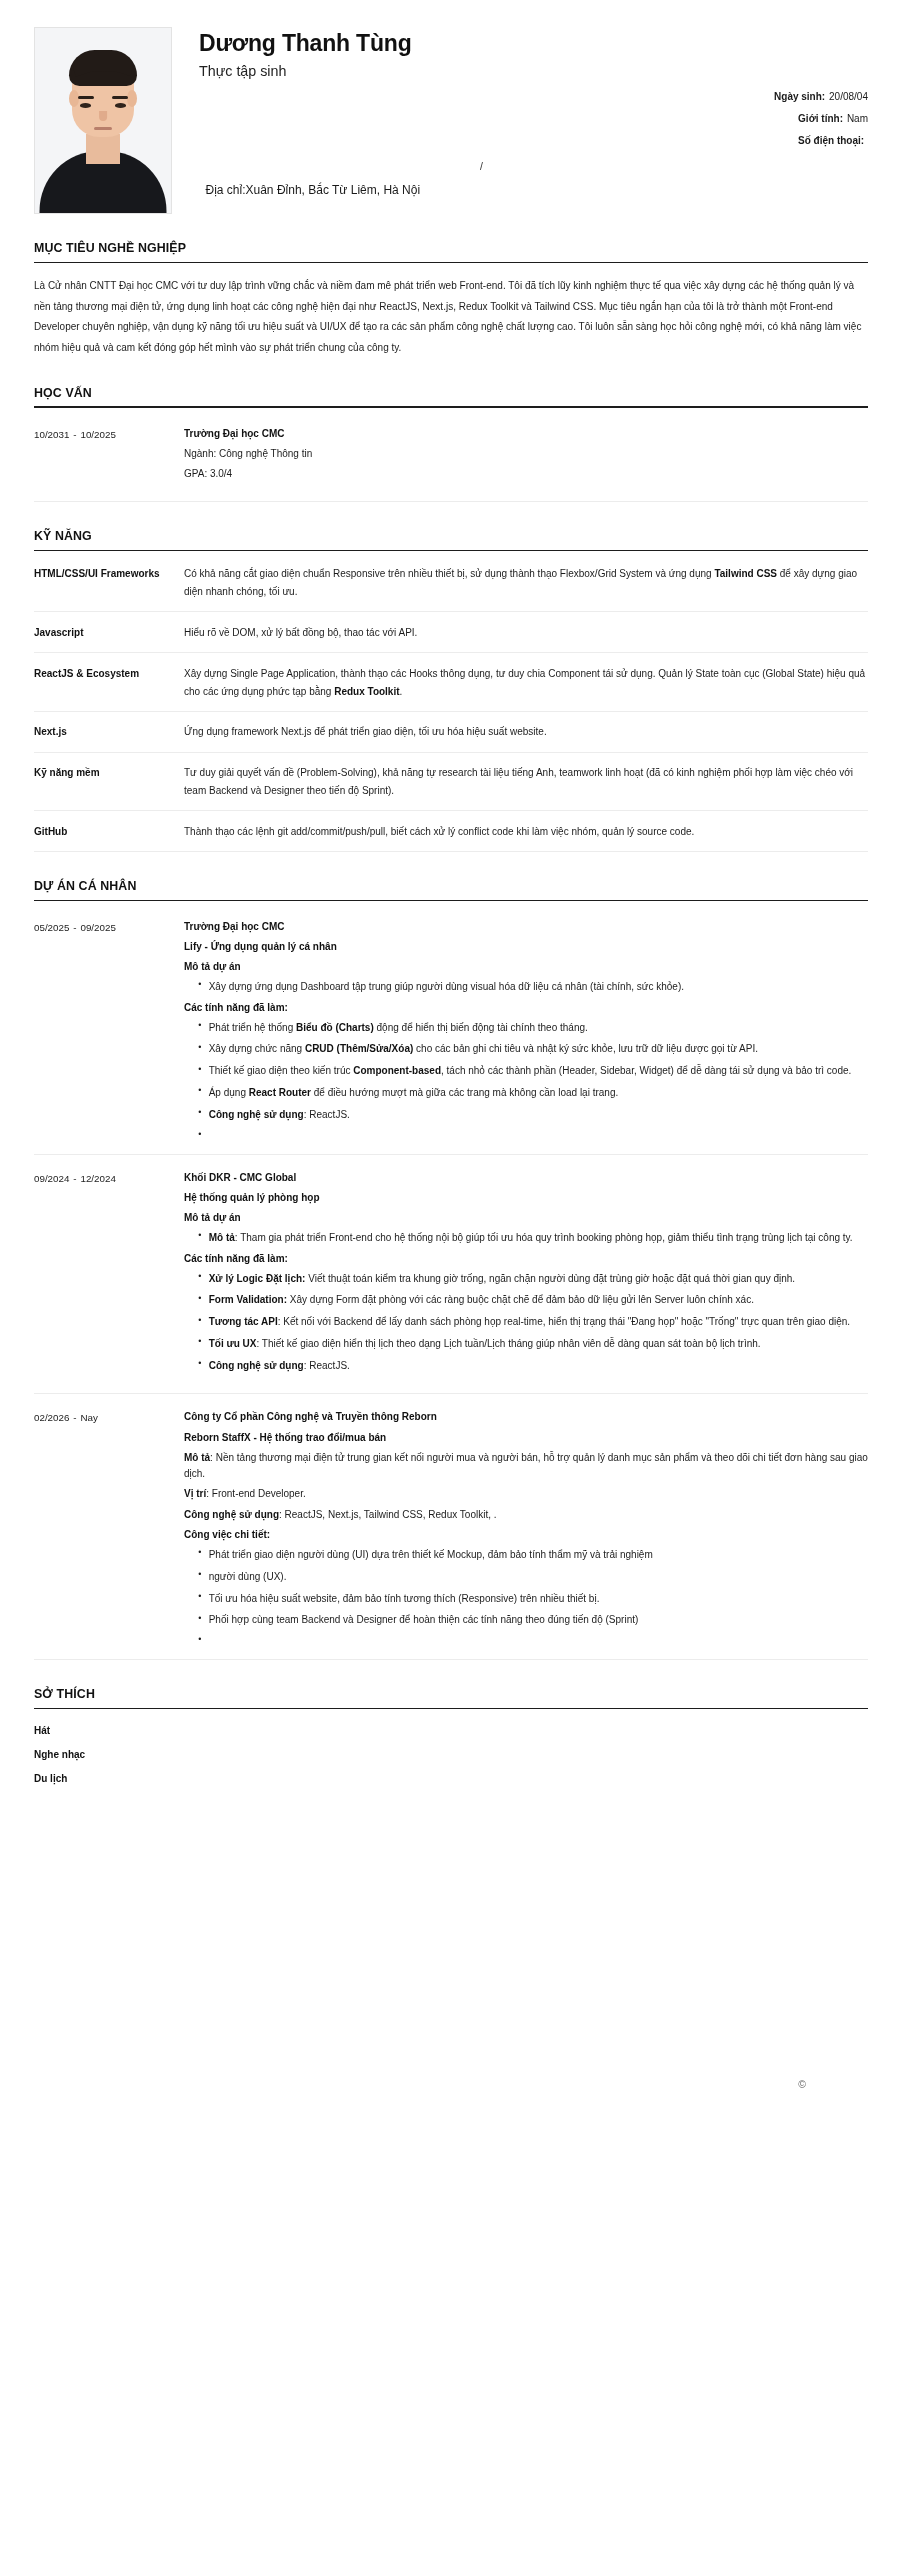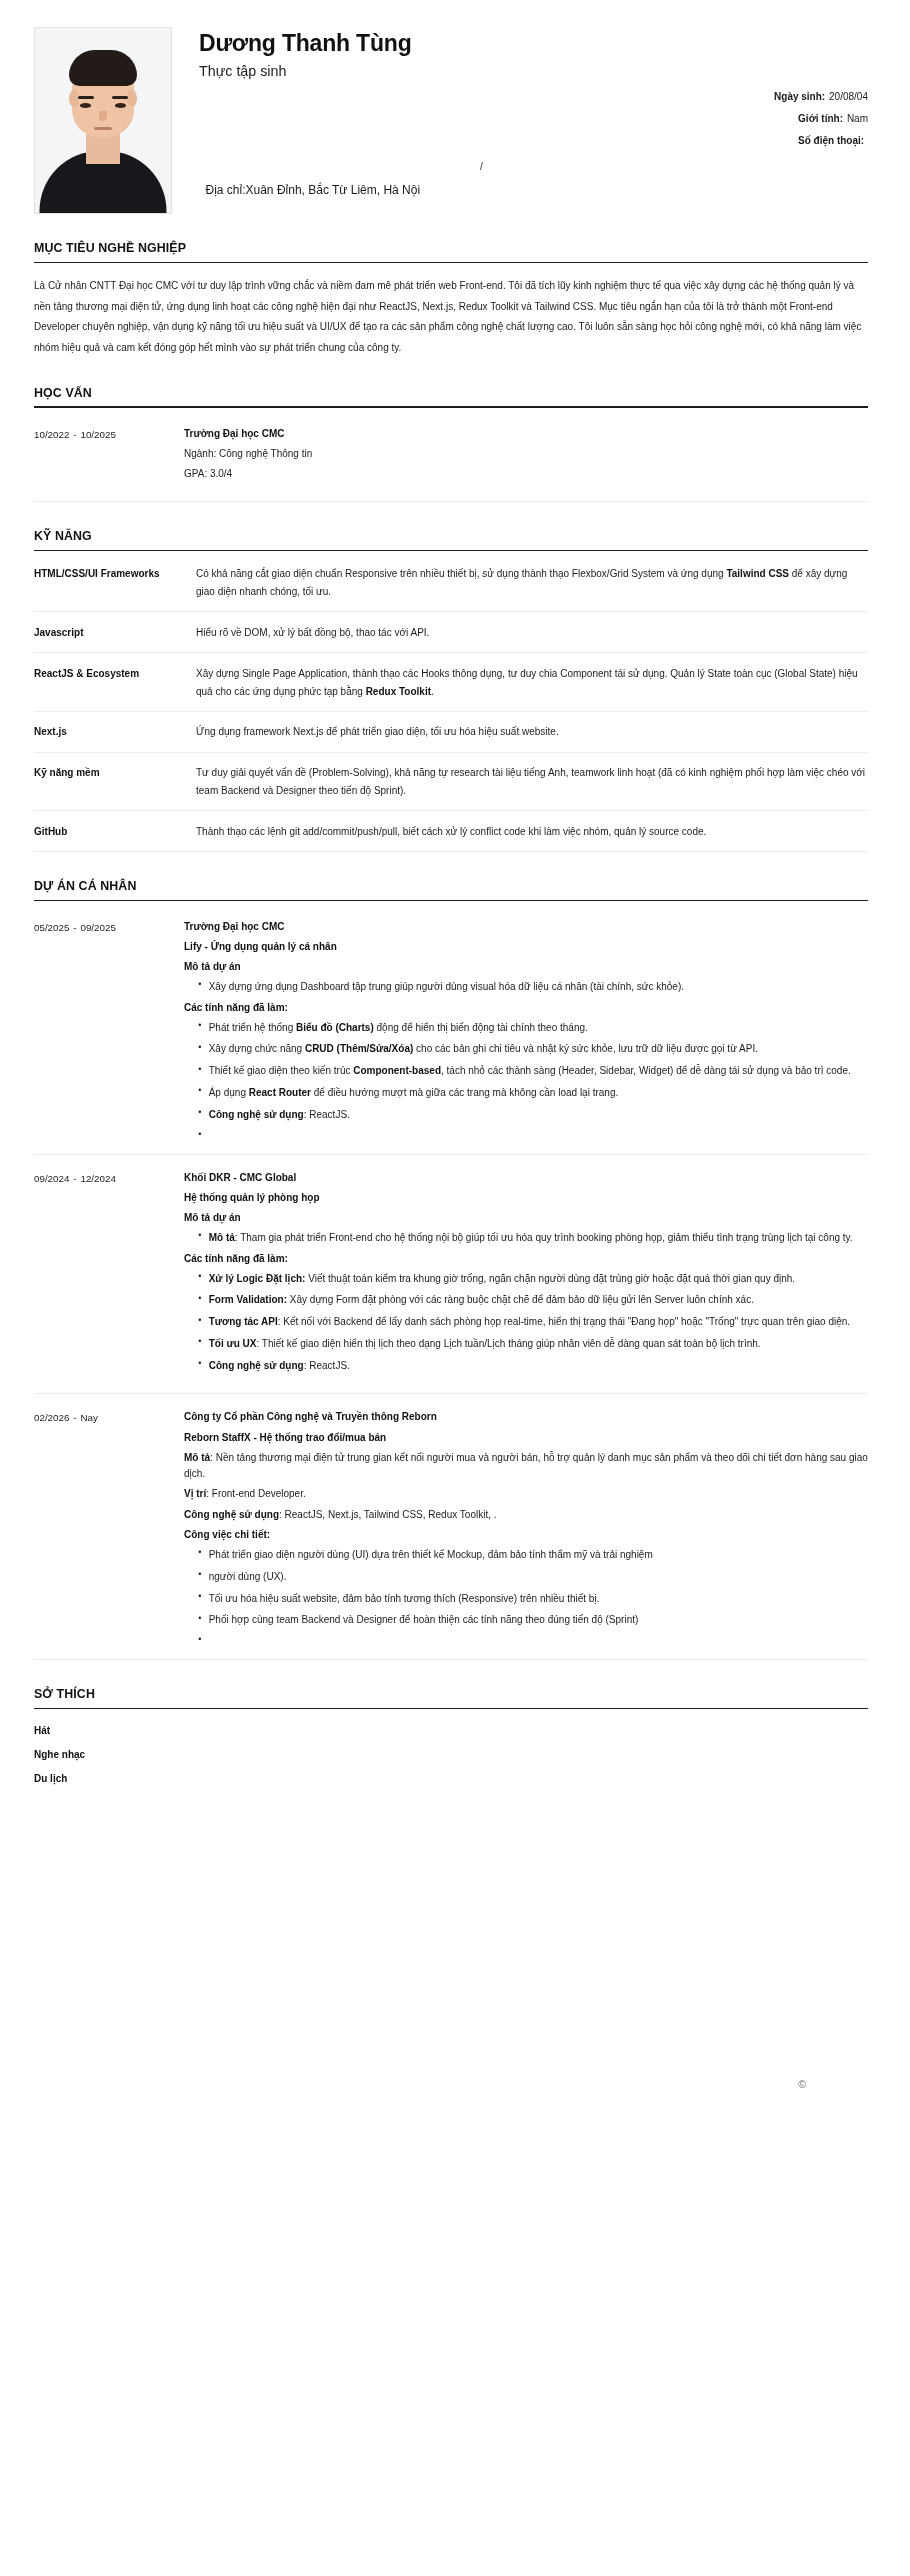--- a/index.html
+++ b/index.html
@@ -253,21 +253,20 @@
   }
   ul.bullets > li.empty { min-height: 7.8px; margin-bottom: 1.3px; }
   .b { font-weight: 700; color: #111; }
 
   
   .skill-row {
     display: flex;
     align-items: flex-start;
     padding: 11.7px 0 10.4px 0;
     border-bottom: 0.7px solid #ececec;
-    gap: 12px;
   }
   .skill-name {
     flex: 0 0 150px;
     width: 150px;
     font-weight: 700;
     font-size: 10px;
     line-height: 1.72;
     color: #111;
     padding-right: 7.8px;
   }
@@ -350,21 +349,21 @@
     <div class="section-title">MỤC TIÊU NGHỀ NGHIỆP</div>
     <div class="rule"></div>
     <p class="objective-text">Là Cử nhân CNTT Đại học CMC với tư duy lập trình vững chắc và niềm đam mê phát triển web Front-end. Tôi đã tích lũy kinh nghiệm thực tế qua việc xây dựng các hệ thống quản lý và nền tảng thương mại điện tử, ứng dụng linh hoạt các công nghệ hiện đại như ReactJS, Next.js, Redux Toolkit và Tailwind CSS. Mục tiêu ngắn hạn của tôi là trở thành một Front-end Developer chuyên nghiệp, vận dụng kỹ năng tối ưu hiệu suất và UI/UX để tạo ra các sản phẩm công nghệ chất lượng cao. Tôi luôn sẵn sàng học hỏi công nghệ mới, có khả năng làm việc nhóm hiệu quả và cam kết đóng góp hết mình vào sự phát triển chung của công ty.</p>
   </div>
 
   <div class="section">
     <div class="section-title">HỌC VẤN</div>
     <div class="rule"></div>
     <div id="education-entries">
         <div class="entry">
-          <div class="entry-date"><span>10/2022</span><span class="sep">-</span><span>10/2025</span></div>
+          <div class="entry-date"><span>10/2031</span><span class="sep">-</span><span>10/2025</span></div>
           <div class="entry-body">
             <div class="entry-org">Trường Đại học CMC</div>
             <div class="entry-line">Ngành: Công nghệ Thông tin</div>
             <div class="entry-line">GPA: 3.0/4</div>
           </div>
         </div>
       </div>
   </div>
 
   <div class="section">
@@ -408,21 +407,21 @@
             <div class="entry-org">Trường Đại học CMC</div>
             <div class="entry-sub">Lify - Ứng dụng quản lý cá nhân</div>
             <div class="entry-desc-head">Mô tả dự án</div>
             <ul class="bullets">
               <li><span>Xây dựng ứng dụng Dashboard tập trung giúp người dùng visual hóa dữ liệu cá nhân (tài chính, sức khỏe).</span></li>
             </ul>
             <div class="entry-desc-head">Các tính năng đã làm:</div>
             <ul class="bullets">
               <li><span>Phát triển hệ thống </span><span class="b">Biểu đồ (Charts)</span><span> động để hiển thị biến động tài chính theo tháng.</span></li>
               <li><span>Xây dựng chức năng </span><span class="b">CRUD (Thêm/Sửa/Xóa)</span><span> cho các bản ghi chi tiêu và nhật ký sức khỏe, lưu trữ dữ liệu được gọi từ API.</span></li>
-              <li><span>Thiết kế giao diện theo kiến trúc </span><span class="b">Component-based</span><span>, tách nhỏ các thành sàng (Header, Sidebar, Widget) để dễ dàng tái sử dụng và bảo trì code.</span></li>
+              <li><span>Thiết kế giao diện theo kiến trúc </span><span class="b">Component-based</span><span>, tách nhỏ các thành phần (Header, Sidebar, Widget) để dễ dàng tái sử dụng và bảo trì code.</span></li>
               <li><span>Áp dụng </span><span class="b">React Router</span><span> để điều hướng mượt mà giữa các trang mà không cần load lại trang.</span></li>
               <li><span class="b">Công nghệ sử dụng</span><span>: ReactJS.</span></li>
               <li class="empty"><span></span></li>
             </ul>
           </div>
         </div>
         <div class="entry">
           <div class="entry-date"><span>09/2024</span><span class="sep">-</span><span>12/2024</span></div>
           <div class="entry-body">
             <div class="entry-org">Khối DKR - CMC Global</div>

